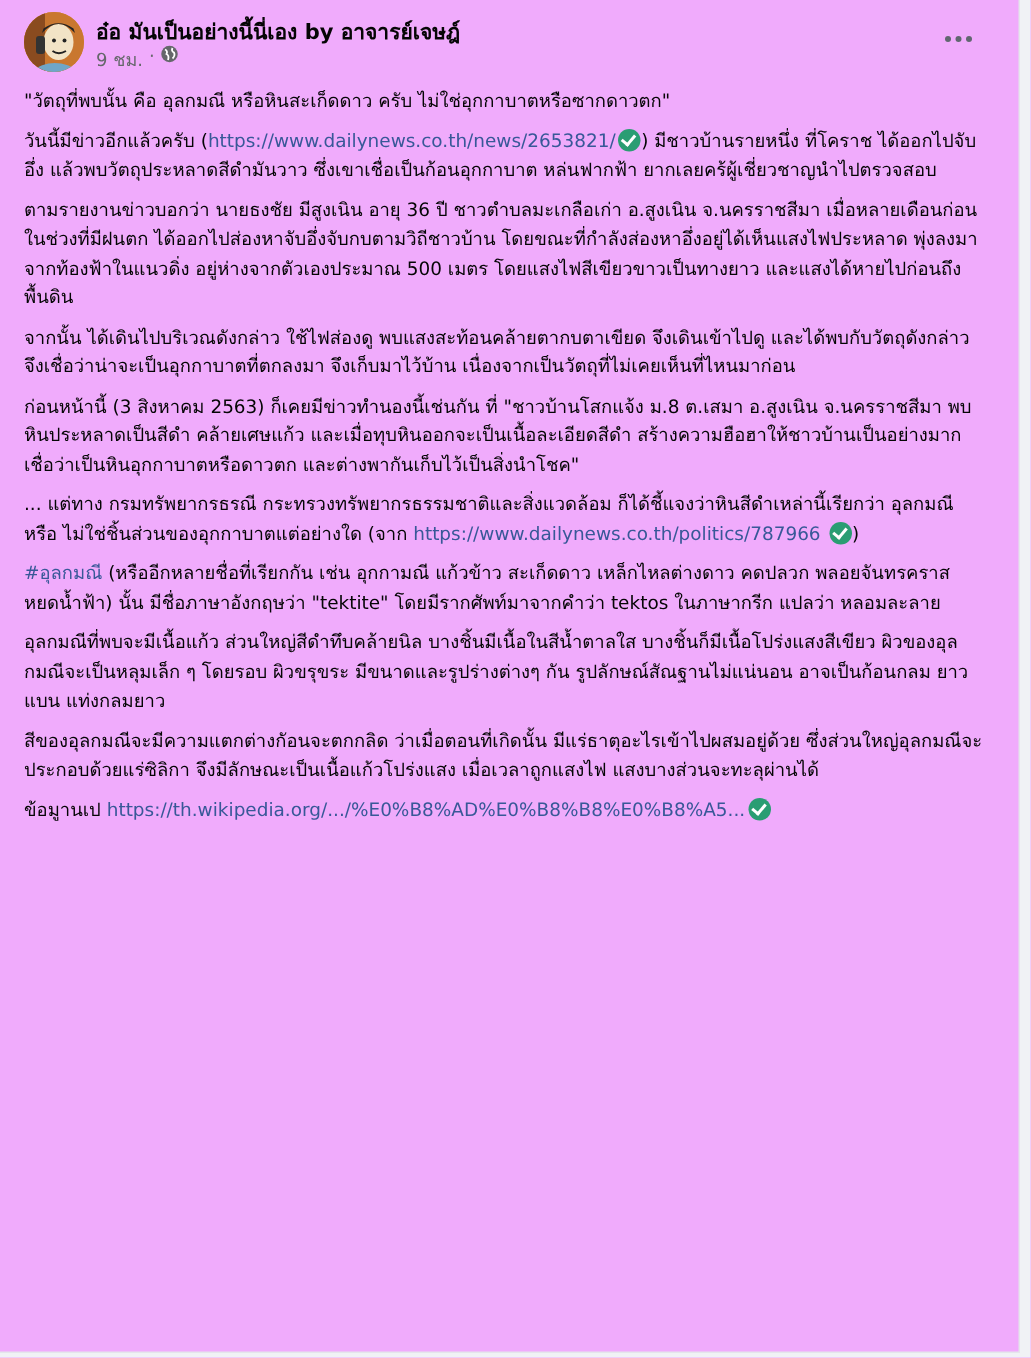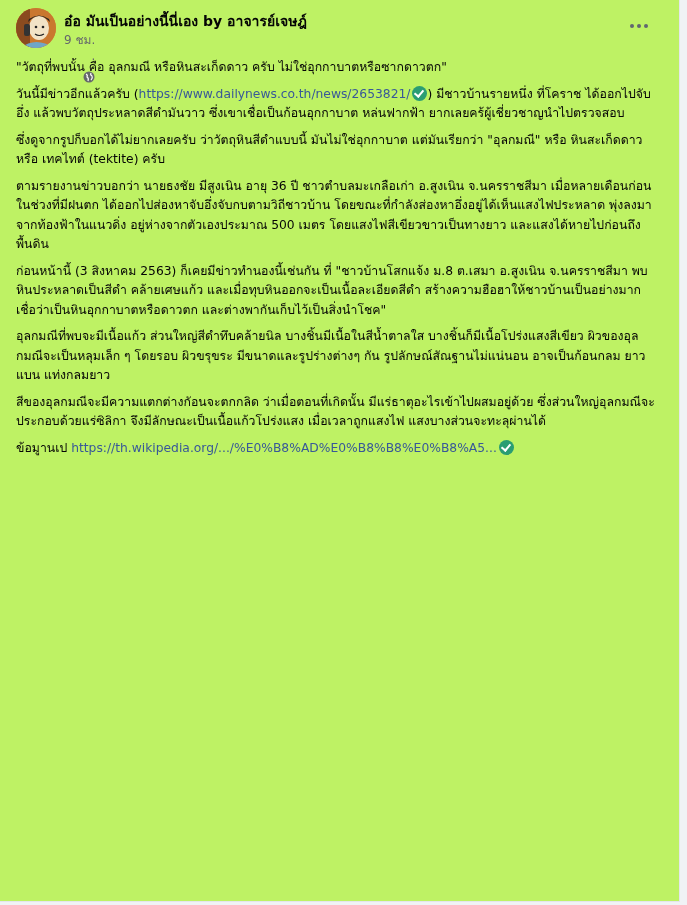--- a/index.html
+++ b/index.html
@@ -4,40 +4,40 @@
   <style>
     html, body { margin: 0; padding: 0; }
     body {
       width: 687px; height: 905px; overflow: hidden;
       background: #f0f2f5;
       font-family: "DejaVu Sans", "Liberation Sans", sans-serif;
     }
     .card {
       position: absolute; left: 0; top: 0;
       width: 680px; height: 902px;
-      background: #bef264;
+      background: #f0abfc;
       border-right: 1px solid #e4e6eb;
       border-bottom: 1px solid #e4e6eb;
       box-sizing: border-box;
     }
     .header { position: relative; height: 54px; }
     .avatar {
       position: absolute; left: 16px; top: 8px;
       width: 40px; height: 40px; border-radius: 50%;
       overflow: hidden; background: #d88a3a;
     }
     .author {
       position: absolute; left: 64px; top: 10px;
       font-size: 14px; font-weight: bold; color: #050505;
       white-space: nowrap;
     }
     .meta {
       position: absolute; left: 64px; top: 30px;
       font-size: 12px; color: #65676b;
-      display: flex; align-items: flex-end; gap: 4px; flex-direction: column;
+      display: flex; align-items: flex-start; gap: 4px;
     }
     .globe { width: 12px; height: 12px; display: inline-block; }
     .more {
       position: absolute; right: 28px; top: 14px;
       width: 24px; height: 24px;
       display: flex; align-items: center; justify-content: center; gap: 3px;
     }
     .more span { width: 4px; height: 4px; border-radius: 50%; background: #606770; display: block; }
     .body {
       position: absolute; left: 16px; top: 58px; width: 640px;
@@ -87,22 +87,29 @@
       <span></span>
       <span></span>
     </div>
   </div>
 
   <div class="body">
     <p>"วัตถุที่พบนั้น คือ อุลกมณี หรือหินสะเก็ดดาว ครับ ไม่ใช่อุกกาบาตหรือซากดาวตก"</p>
     <p>
       <span>วันนี้มีข่าวอีกแล้วครับ (</span><a class="link">https://www.dailynews.co.th/news/2653821/</a><span class="check"></span><span>) มีชาวบ้านรายหนึ่ง ที่โคราช ได้ออกไปจับอึ่ง แล้วพบวัตถุประหลาดสีดำมันวาว ซึ่งเขาเชื่อเป็นก้อนอุกกาบาต หล่นฟากฟ้า ยากเลยคร้ผู้เชี่ยวชาญนำไปตรวจสอบ</span>
     </p>
-    <p>ซึ่งดูจากรูปก็บอกได้ไม่ยากเลยครับ ว่าวัตถุหินสีดำแบบนี้ มันไม่ใช่อุกกาบาต แต่มันเรียกว่า "อุลกมณี" หรือ หินสะเก็ดดาว หรือ เทคไทต์ (tektite) ครับ</p>
     <p>ตามรายงานข่าวบอกว่า นายธงชัย มีสูงเนิน อายุ 36 ปี ชาวตำบลมะเกลือเก่า อ.สูงเนิน จ.นครราชสีมา เมื่อหลายเดือนก่อน ในช่วงที่มีฝนตก ได้ออกไปส่องหาจับอึ่งจับกบตามวิถีชาวบ้าน โดยขณะที่กำลังส่องหาอึ่งอยู่ได้เห็นแสงไฟประหลาด พุ่งลงมาจากท้องฟ้าในแนวดิ่ง อยู่ห่างจากตัวเองประมาณ 500 เมตร โดยแสงไฟสีเขียวขาวเป็นทางยาว และแสงได้หายไปก่อนถึงพื้นดิน</p>
+    <p>จากนั้น ได้เดินไปบริเวณดังกล่าว ใช้ไฟส่องดู พบแสงสะท้อนคล้ายตากบตาเขียด จึงเดินเข้าไปดู และได้พบกับวัตถุดังกล่าว จึงเชื่อว่าน่าจะเป็นอุกกาบาตที่ตกลงมา จึงเก็บมาไว้บ้าน เนื่องจากเป็นวัตถุที่ไม่เคยเห็นที่ไหนมาก่อน</p>
     <p>ก่อนหน้านี้ (3 สิงหาคม 2563) ก็เคยมีข่าวทำนองนี้เช่นกัน  ที่ "ชาวบ้านโสกแจ้ง ม.8 ต.เสมา อ.สูงเนิน จ.นครราชสีมา พบหินประหลาดเป็นสีดำ คล้ายเศษแก้ว และเมื่อทุบหินออกจะเป็นเนื้อละเอียดสีดำ สร้างความฮือฮาให้ชาวบ้านเป็นอย่างมาก เชื่อว่าเป็นหินอุกกาบาตหรือดาวตก และต่างพากันเก็บไว้เป็นสิ่งนำโชค"</p>
+    <p>
+      <span>... แต่ทาง กรมทรัพยากรธรณี กระทรวงทรัพยากรธรรมชาติและสิ่งแวดล้อม ก็ได้ชี้แจงว่าหินสีดำเหล่านี้เรียกว่า อุลกมณี หรือ  ไม่ใช่ชิ้นส่วนของอุกกาบาตแต่อย่างใด (จาก </span><a class="link">https://www.dailynews.co.th/politics/787966</a>
+      <span class="check"></span><span>)</span>
+    </p>
+    <p>
+      <a class="link">#อุลกมณี</a><span> (หรืออีกหลายชื่อที่เรียกกัน เช่น อุกกามณี แก้วข้าว สะเก็ดดาว เหล็กไหลต่างดาว คดปลวก พลอยจันทรคราส หยดน้ำฟ้า) นั้น มีชื่อภาษาอังกฤษว่า "tektite" โดยมีรากศัพท์มาจากคำว่า tektos ในภาษากรีก แปลว่า หลอมละลาย</span>
+    </p>
     <p>อุลกมณีที่พบจะมีเนื้อแก้ว ส่วนใหญ่สีดำทึบคล้ายนิล บางชิ้นมีเนื้อในสีน้ำตาลใส บางชิ้นก็มีเนื้อโปร่งแสงสีเขียว ผิวของอุลกมณีจะเป็นหลุมเล็ก ๆ โดยรอบ ผิวขรุขระ มีขนาดและรูปร่างต่างๆ กัน  รูปลักษณ์สัณฐานไม่แน่นอน อาจเป็นก้อนกลม ยาวแบน แท่งกลมยาว</p>
     <p>สีของอุลกมณีจะมีความแตกต่างกัอนจะตกกลิด ว่าเมื่อตอนที่เกิดนั้น มีแร่ธาตุอะไรเข้าไปผสมอยู่ด้วย ซึ่งส่วนใหญ่อุลกมณีจะประกอบด้วยแร่ซิลิกา จึงมีลักษณะเป็นเนื้อแก้วโปร่งแสง เมื่อเวลาถูกแสงไฟ แสงบางส่วนจะทะลุผ่านได้</p>
     <p>
       <span> ข้อมูานเป </span><a class="link">https://th.wikipedia.org/.../%E0%B8%AD%E0%B8%B8%E0%B8%A5...</a><span class="check"></span>
     </p>
   </div>
 </div>
 
 </body></html>

